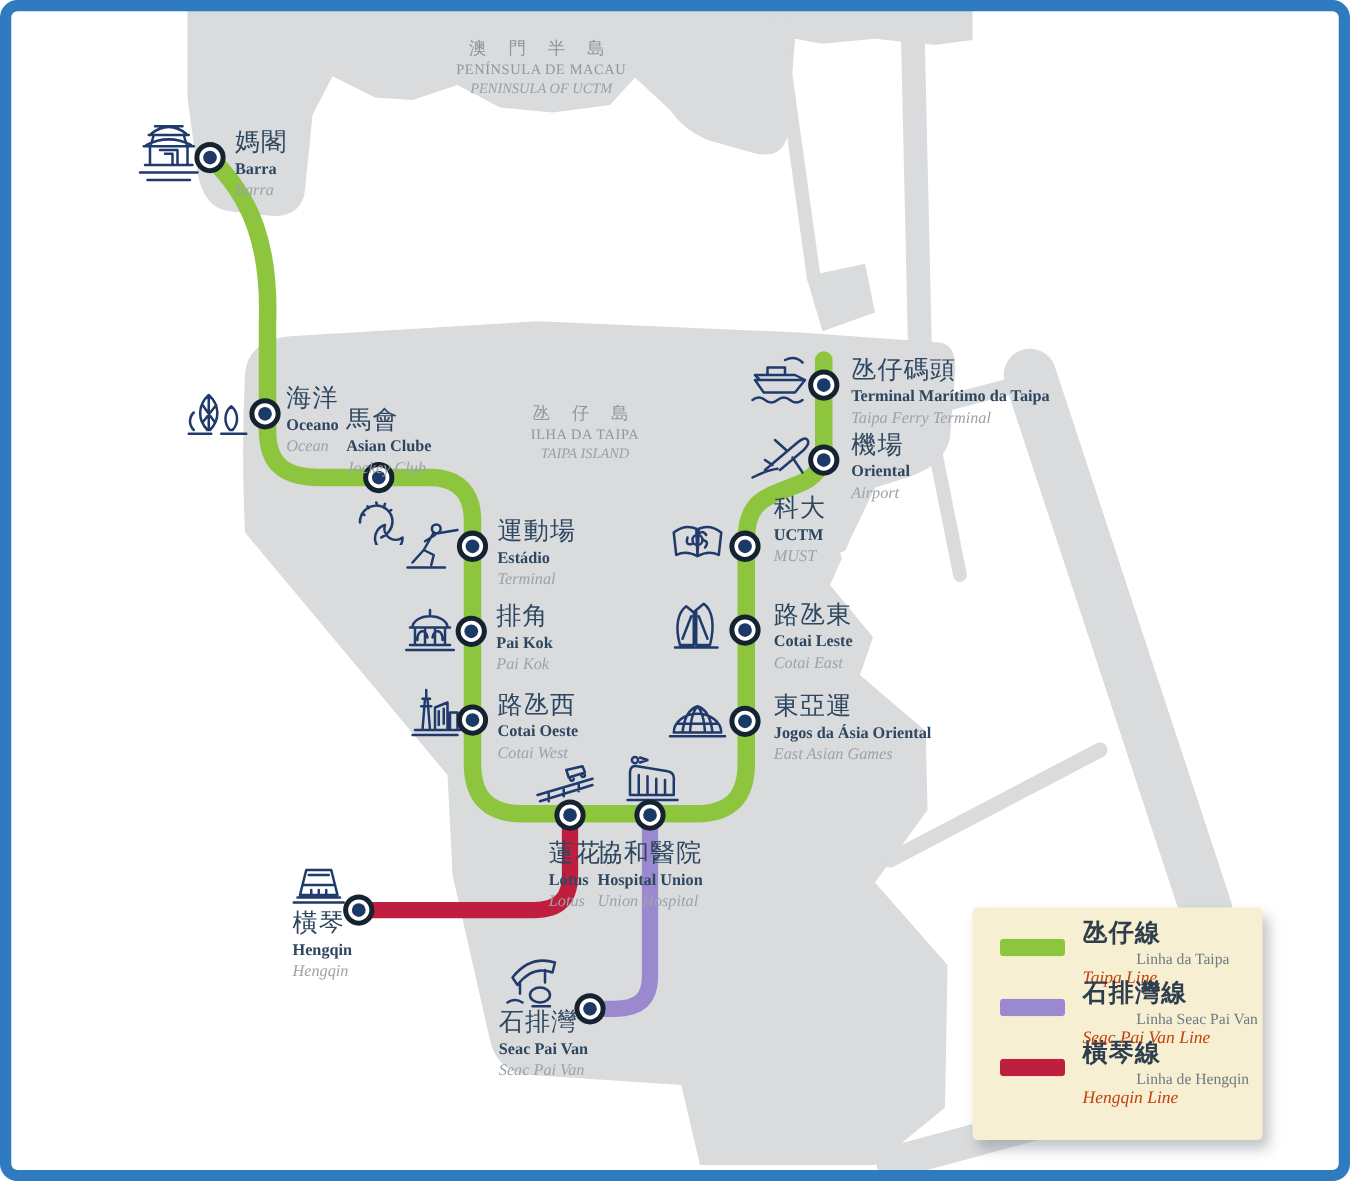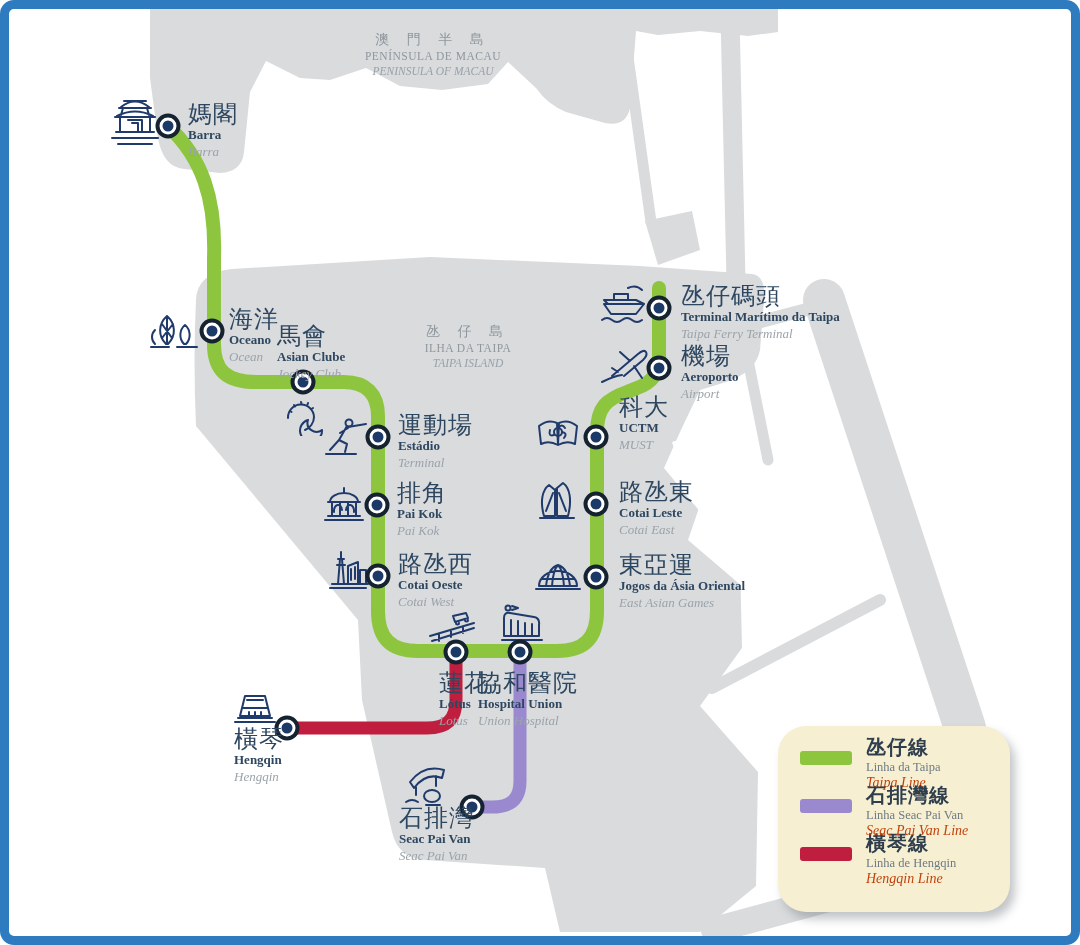--- a/index.html
+++ b/index.html
@@ -7,33 +7,33 @@
        font-family:Liberation Serif, serif;}
   #maplayer{position:absolute;left:0;top:0;}
   .frame{position:absolute;inset:0;border:9px solid #2E7CBF;border-radius:14px;pointer-events:none;z-index:40;}
   .marker{position:absolute;width:17px;height:17px;background:#fff;border:4.5px solid #15222F;
           border-radius:50%;transform:translate(-50%,-50%);z-index:12;}
   .marker::after{content:"";position:absolute;left:50%;top:50%;width:11px;height:11px;margin:-5.5px 0 0 -5.5px;
           background:#1C3A67;border-radius:50%;}
   .icon{position:absolute;z-index:11;}
   .icon path, .icon circle{fill:none;stroke:#1F3A6B;stroke-width:2;stroke-linecap:round;stroke-linejoin:round;}
   .lbl{position:absolute;z-index:13;white-space:nowrap;}
-  .lbl .zh{font-size:24px;line-height:24px;font-weight:500;color:#2E4760;letter-spacing:1px;}
+  .lbl .zh{font-size:20px;line-height:24px;font-weight:500;color:#2E4760;letter-spacing:1px;}
   .lbl .pt{font-size:13px;line-height:17px;font-weight:bold;color:#2E4760;}
   .lbl .en{font-size:13px;line-height:17px;font-style:italic;color:#9BA3AA;}
   .region{position:absolute;z-index:10;text-align:center;transform:translateX(-50%);white-space:nowrap;}
   .region .zh{font-size:14px;line-height:19px;letter-spacing:7px;color:#8F979E;}
   .region .pt{font-size:11.5px;line-height:15px;color:#8F979E;letter-spacing:.5px;}
   .region .en{font-size:11.5px;line-height:14px;font-style:italic;color:#99A1A8;}
   .legend{position:absolute;left:778px;top:726px;width:232px;height:186px;background:#F6EFD2;
-          border-radius:28px;z-index:30;box-shadow:5px 7px 10px rgba(120,126,132,.45);}
+          border-radius:4px;z-index:30;box-shadow:5px 7px 10px rgba(120,126,132,.45);}
   .legend-row{position:absolute;left:22px;display:flex;align-items:flex-start;}
   .legend-row svg{margin-top:17px;margin-right:14px;flex:none;}
   .legend-row .zh{font-size:20px;line-height:26px;font-weight:700;color:#2F3E4D;letter-spacing:1px;}
-  .legend-row .pt{font-size:12.5px;line-height:15px;color:#6F7A83;}
+  .legend-row .pt{font-size:12.5px;line-height:15px;color:#6F7A83;margin-left:43px;}
   .legend-row .en{font-size:14px;line-height:15px;font-style:italic;color:#c2410c;}
 </style>
 </head>
 <body>
 
 <div id="app">
 
   <svg id="maplayer" width="1080" height="945" viewBox="0 0 1080 945">
 
     <path fill="#D9DBDD" d="M150,8 L778,8 L778,32 L748,36 L700,31 L658,35 L636,31 L630,108 Q626,127 605,123 L566,112 Q547,104 536,88 L508,62 L488,84 L442,90 L400,86 L366,68 L330,80 L300,78 L266,61 L250,92 L244,152 Q242,172 220,173 L184,169 Q163,167 158,138 L150,78 Z"></path>
@@ -53,21 +53,21 @@
     <path stroke="#D9DBDD" stroke-width="26" stroke-linecap="round" fill="none" d="M714,930 L862,890"></path>
 
     <path stroke="#8DC63E" stroke-width="14" stroke-linecap="round" fill="none" d="M168,126 C202,158 216,198 214,258 L214,344 C214,370 226,382 256,382 L344,382 C366,382 378,394 378,416 L378,611 C378,638 391,651 418,651 L557,651 C584,651 597,638 597,611 L597,432 C597,407 607,399 627,392 L637,388 C651,383 659,374 659,359 L659,288"></path>
     <path stroke="#C01E3F" stroke-width="13" stroke-linecap="round" fill="none" d="M456,652 L456,700 C456,719 447,728 427,728 L288,728"></path>
     <path stroke="#9A89CE" stroke-width="13" stroke-linecap="round" fill="none" d="M520,652 L520,781 C520,799 511,807 492,807 L472,807"></path>
   </svg>
 
   <div class="region" style="left:433px;top:30px;">
     <div class="zh">澳 門 半 島</div>
     <div class="pt">PENÍNSULA DE MACAU</div>
-    <div class="en">PENINSULA OF MACAU</div>
+    <div class="en">PENINSULA OF UCTM</div>
   </div>
   <div class="region" style="left:468px;top:322px;">
     <div class="zh">氹 仔 島</div>
     <div class="pt">ILHA DA TAIPA</div>
     <div class="en">TAIPA ISLAND</div>
   </div>
 
   <div>
     <svg class="icon" style="left:108px;top:94px" width="54" height="58" viewBox="0 0 54 58">
       <path d="M16 7 h22 M13 13 q14 -11 28 0 M11 14 h32 M15 14 l-2 7 M39 14 l2 7 M9 22 q18 -9 36 0 M7 23 h40 M12 23 v15 M42 23 v15 M20 26 h14 v12 M24 29 h6 v9 M8 38 h38 M4 44 h46 M10 50 h34"></path>
@@ -204,21 +204,21 @@
     </div>
   </div>
 
   <div>
     <svg class="icon" style="left:598px;top:342px" width="52" height="44" viewBox="0 0 52 44">
       <path d="M4 40 Q16 34 24 33 M14 34 L40 12 Q46 7 48 10 Q50 13 45 18 L26 34 M32 19 L22 10 M36 24 L44 36 M20 30 l-6 -4"></path>
     </svg>
     <div class="marker" style="left:659px;top:368px"></div>
     <div class="lbl" style="left:681px;top:344px">
       <div class="zh">機場</div>
-      <div class="pt">Aeroporto</div>
+      <div class="pt">Oriental</div>
       <div class="en">Airport</div>
     </div>
   </div>
 
   <div>
     <svg class="icon" style="left:598px;top:282px" width="52" height="42" viewBox="0 0 52 42">
       <path d="M30 6 Q38 2 44 8 M10 22 l-4 -4 h32 l8 4 M6 22 h40 l-8 10 H13 Z M16 18 v-6 h14 v6 M4 38 q5 -4 10 0 t10 0 t10 0 t10 0"></path>
     </svg>
     <div class="marker" style="left:659px;top:308px"></div>
     <div class="lbl" style="left:681px;top:284px">

